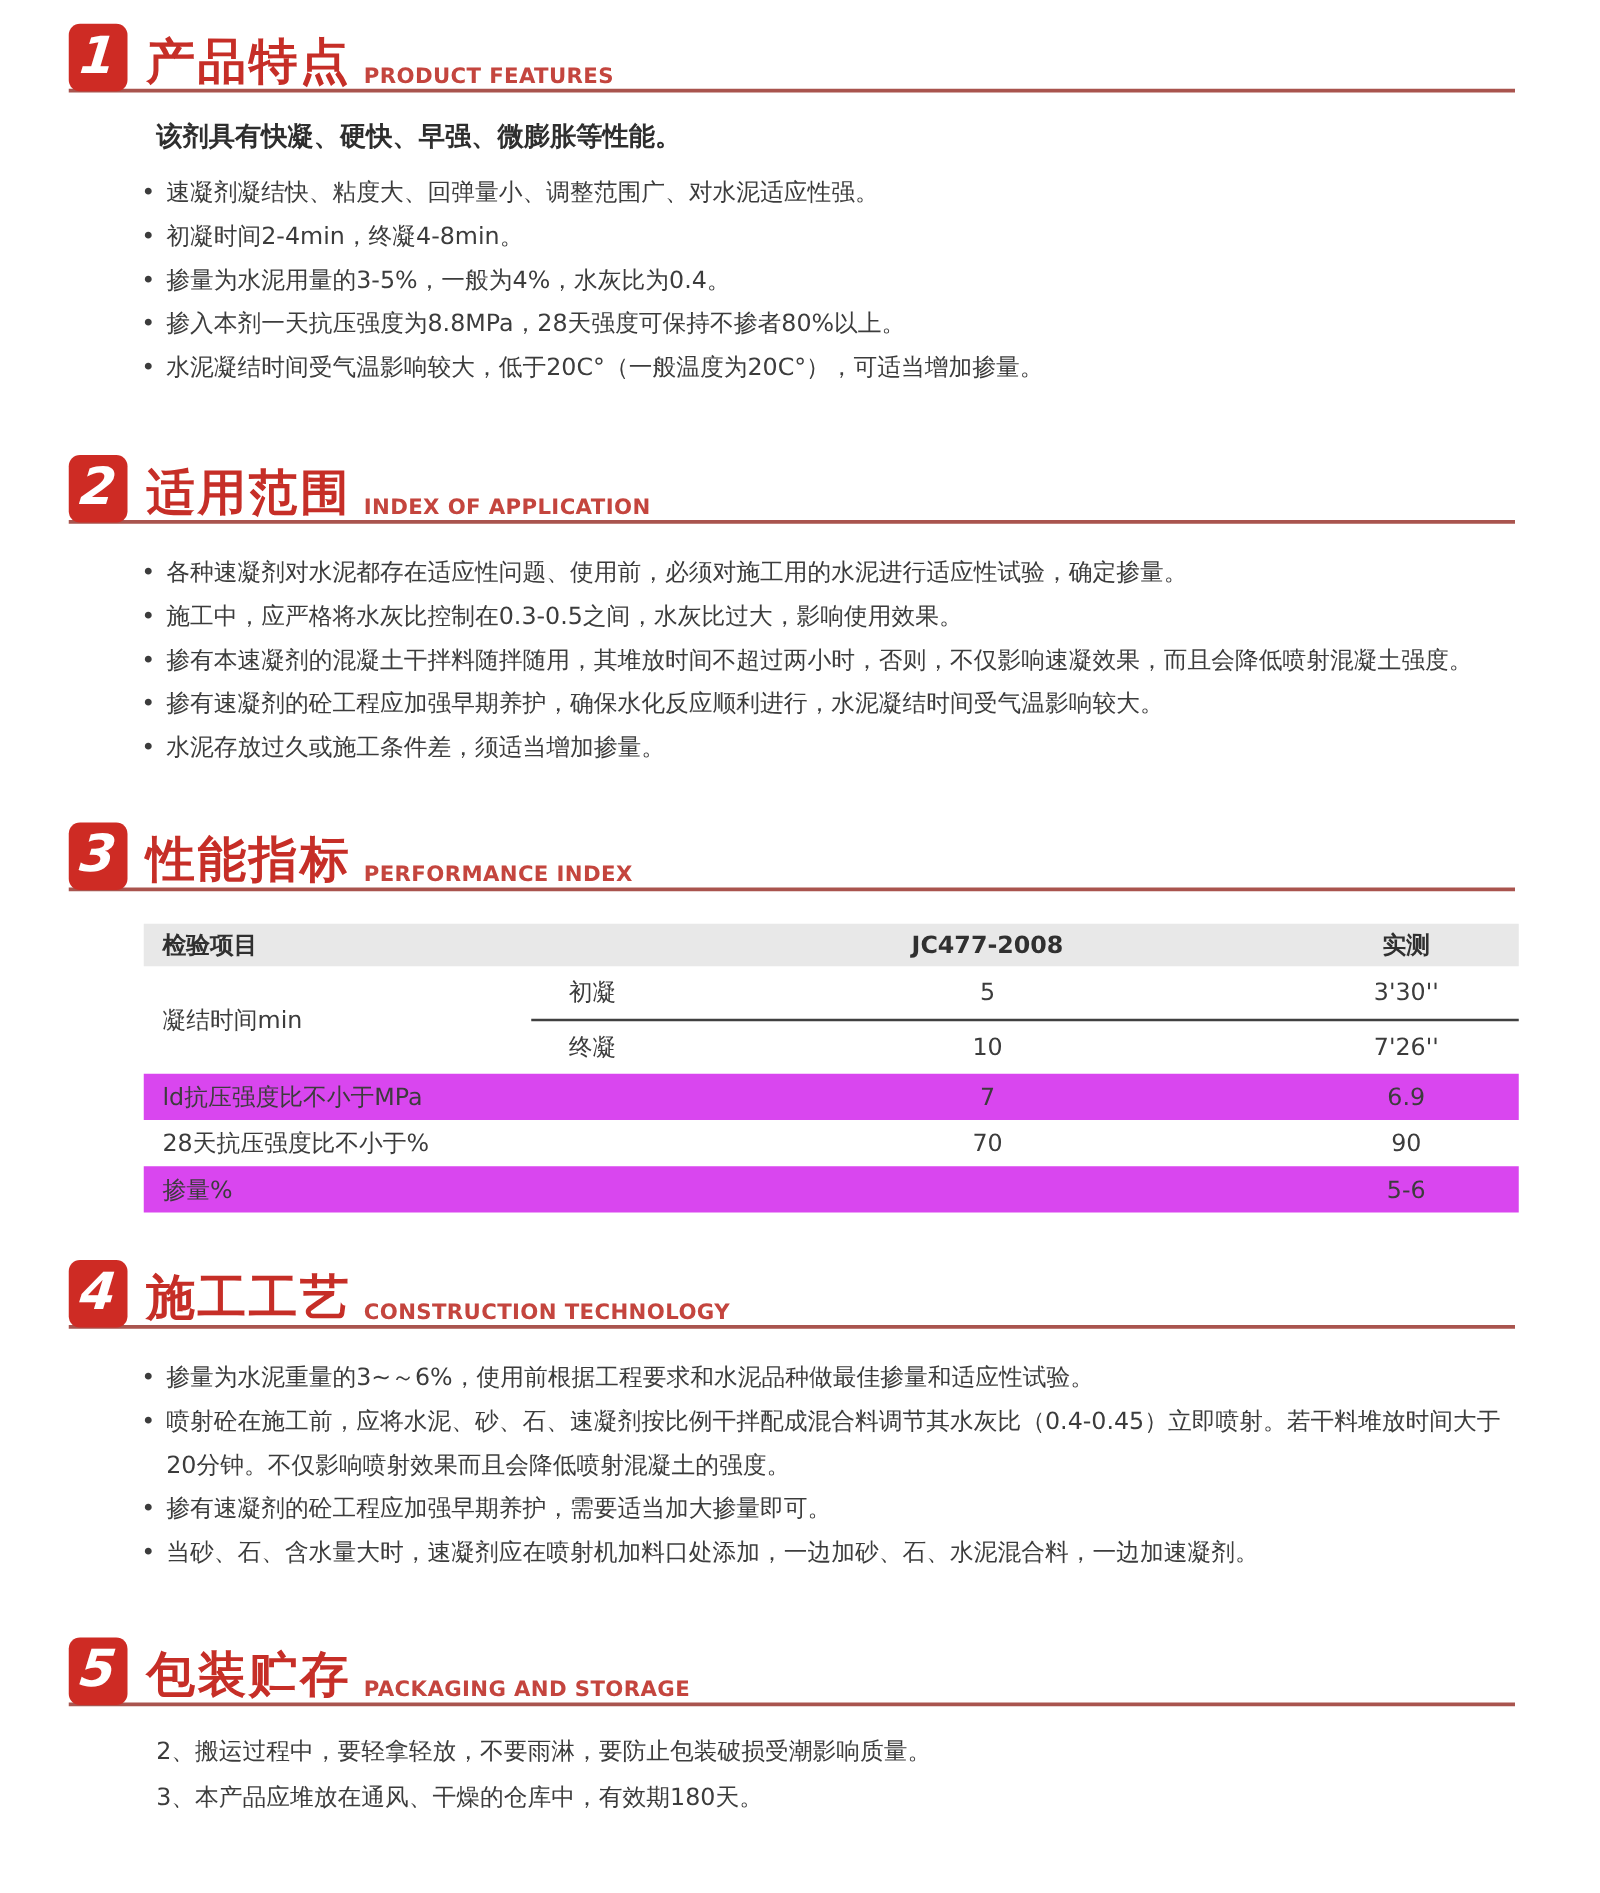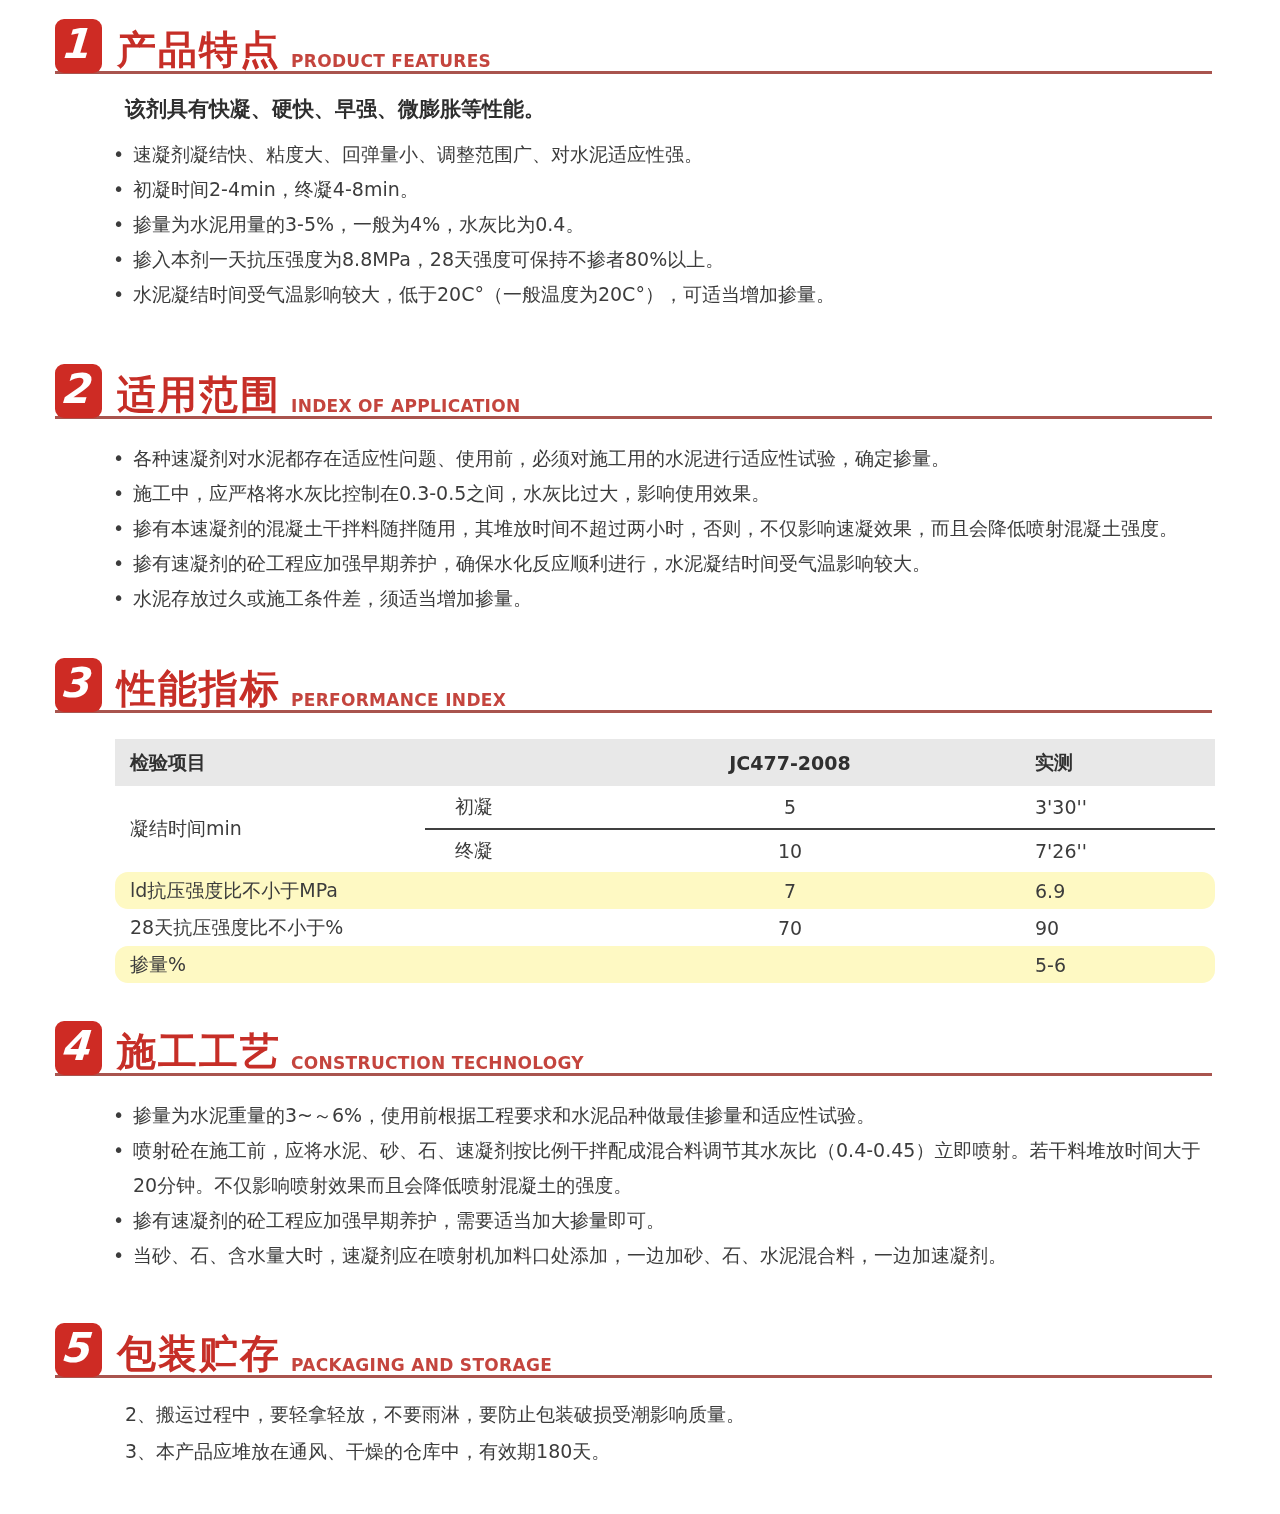--- a/index.html
+++ b/index.html
@@ -80,49 +80,49 @@
   .gap-b { margin-top:42px; }
   .gap-c { margin-top:38px; }
   .gap-d { margin-top:50px; }
 
   
   .ptable { margin:26px 65px 0 115px; font-size:19px; color:#3c3c3c; }
   .t-header {
     display:grid;
     grid-template-columns:310px 215px 300px 1fr;
     background:#e8e8e8;
-    height:47px;
+    height:34px;
     align-items:center;
     font-weight:bold;
     color:#303030;
   }
   .c1 { padding-left:15px; }
   .c3 { text-align:center; }
-  .c4 { padding-left:95px; }
+  .c4 { padding-left:95px;text-align:center; }
   .t-double { display:flex; }
   .t-double .c1 {
     flex:none; width:310px; box-sizing:border-box;
     display:flex; align-items:center;
   }
   .sub { flex:1; }
   .subrow {
     display:grid;
     grid-template-columns:215px 300px 1fr;
     height:42px;
     align-items:center;
   }
   .subrow .sc2 { padding-left:30px; }
   .subline { border-top:2px solid #404040; height:0; }
   .t-row {
     display:grid;
     grid-template-columns:310px 215px 300px 1fr;
     height:37px;
     align-items:center;
   }
-  .shaded { background:#fef9c3;border-radius:13px; }
+  .shaded { background:#d946ef; }
 </style>
 </head>
 <body>
 
 <div class="page">
 
   <div class="sec">
     <div class="sec-head">
       <div class="badge">
         <span>1</span>

